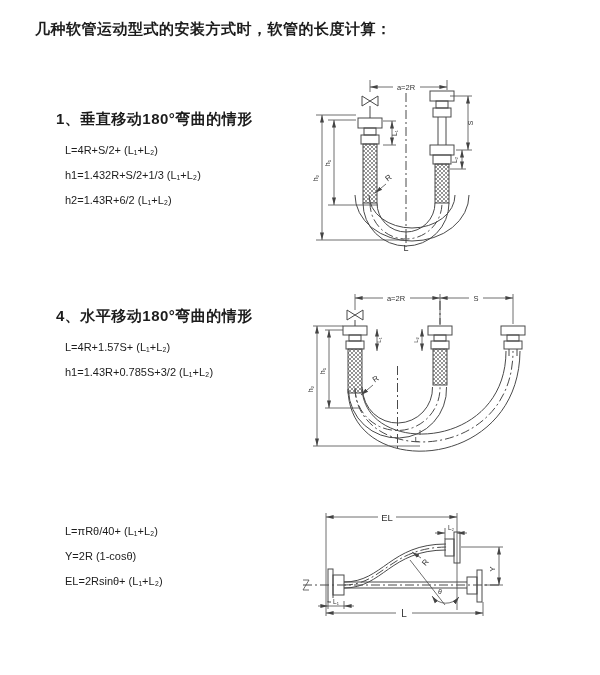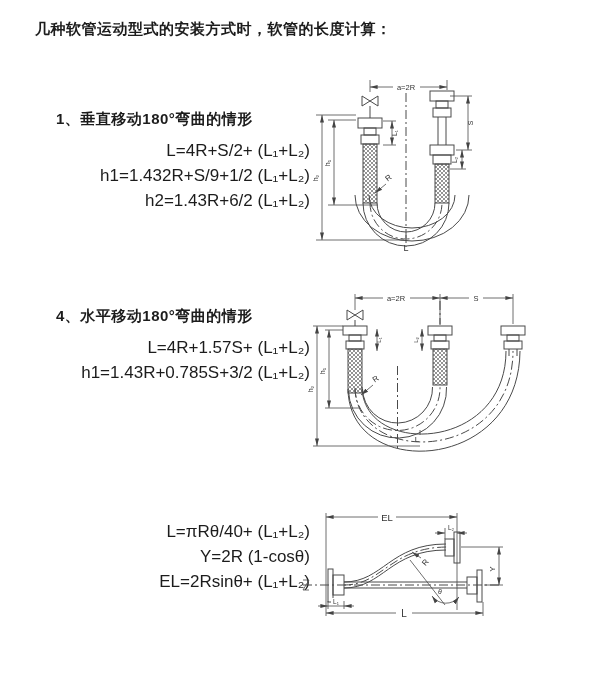--- a/index.html
+++ b/index.html
@@ -2,39 +2,39 @@
 <html><head>
 <meta charset="utf-8">
 <style>
   html,body{margin:0;padding:0;background:#fff;}
   .page{position:relative;width:600px;height:673px;background:#fff;overflow:hidden;
         font-family:"Liberation Sans","DejaVu Sans",sans-serif;color:#1c1c1c;}
   .title{position:absolute;left:35px;top:20px;font-size:15px;font-weight:bold;letter-spacing:.5px;}
   .section{position:absolute;left:40px;width:270px;}
   .sec1{top:110px}.sec2{top:307px}.sec3{top:519px}
   .sec-heading{font-size:15px;font-weight:bold;letter-spacing:.5px;margin:0 0 9px 16px;}
-  .formula{font-size:17px;margin:0;padding-left:25px;line-height:25px;white-space:nowrap;text-align:right;}
+  .formula{font-size:11px;margin:0;padding-left:25px;line-height:25px;white-space:nowrap;}
   .diagram{position:absolute;}
   .d1{left:300px;top:63px;}
   .d2{left:300px;top:281px;}
   .d3{left:298px;top:502px;}
   svg{display:block;}
   svg text{font-family:"Liberation Sans","DejaVu Sans",sans-serif;fill:#333;stroke:none;}
 </style>
 </head>
 <body>
 
 <div class="page">
 
   <div class="title">几种软管运动型式的安装方式时，软管的长度计算：</div>
 
   <div class="section sec1">
     <p class="sec-heading">1、垂直移动180°弯曲的情形</p>
     <p class="formula">L=4R+S/2+ (L₁+L₂)</p>
-    <p class="formula">h1=1.432R+S/9+1/2 (L₁+L₂)</p>
+    <p class="formula">h1=1.432R+S/2+1/3 (L₁+L₂)</p>
     <p class="formula">h2=1.43R+6/2 (L₁+L₂)</p>
   </div>
 
   <svg class="diagram d1" width="295" height="195" viewBox="0 0 295 195">
     <defs>
       <marker id="m1" viewBox="0 0 8 6" markerWidth="8" markerHeight="6" refX="7.6" refY="3" orient="auto-start-reverse" markerUnits="userSpaceOnUse">
         <path d="M0,1 L7.6,3 L0,5 z" fill="#444"></path>
       </marker>
       <pattern id="hp1" width="4" height="4" patternUnits="userSpaceOnUse">
         <path d="M0,0 L4,4 M4,0 L0,4" stroke="#666" stroke-width="0.7"></path>

